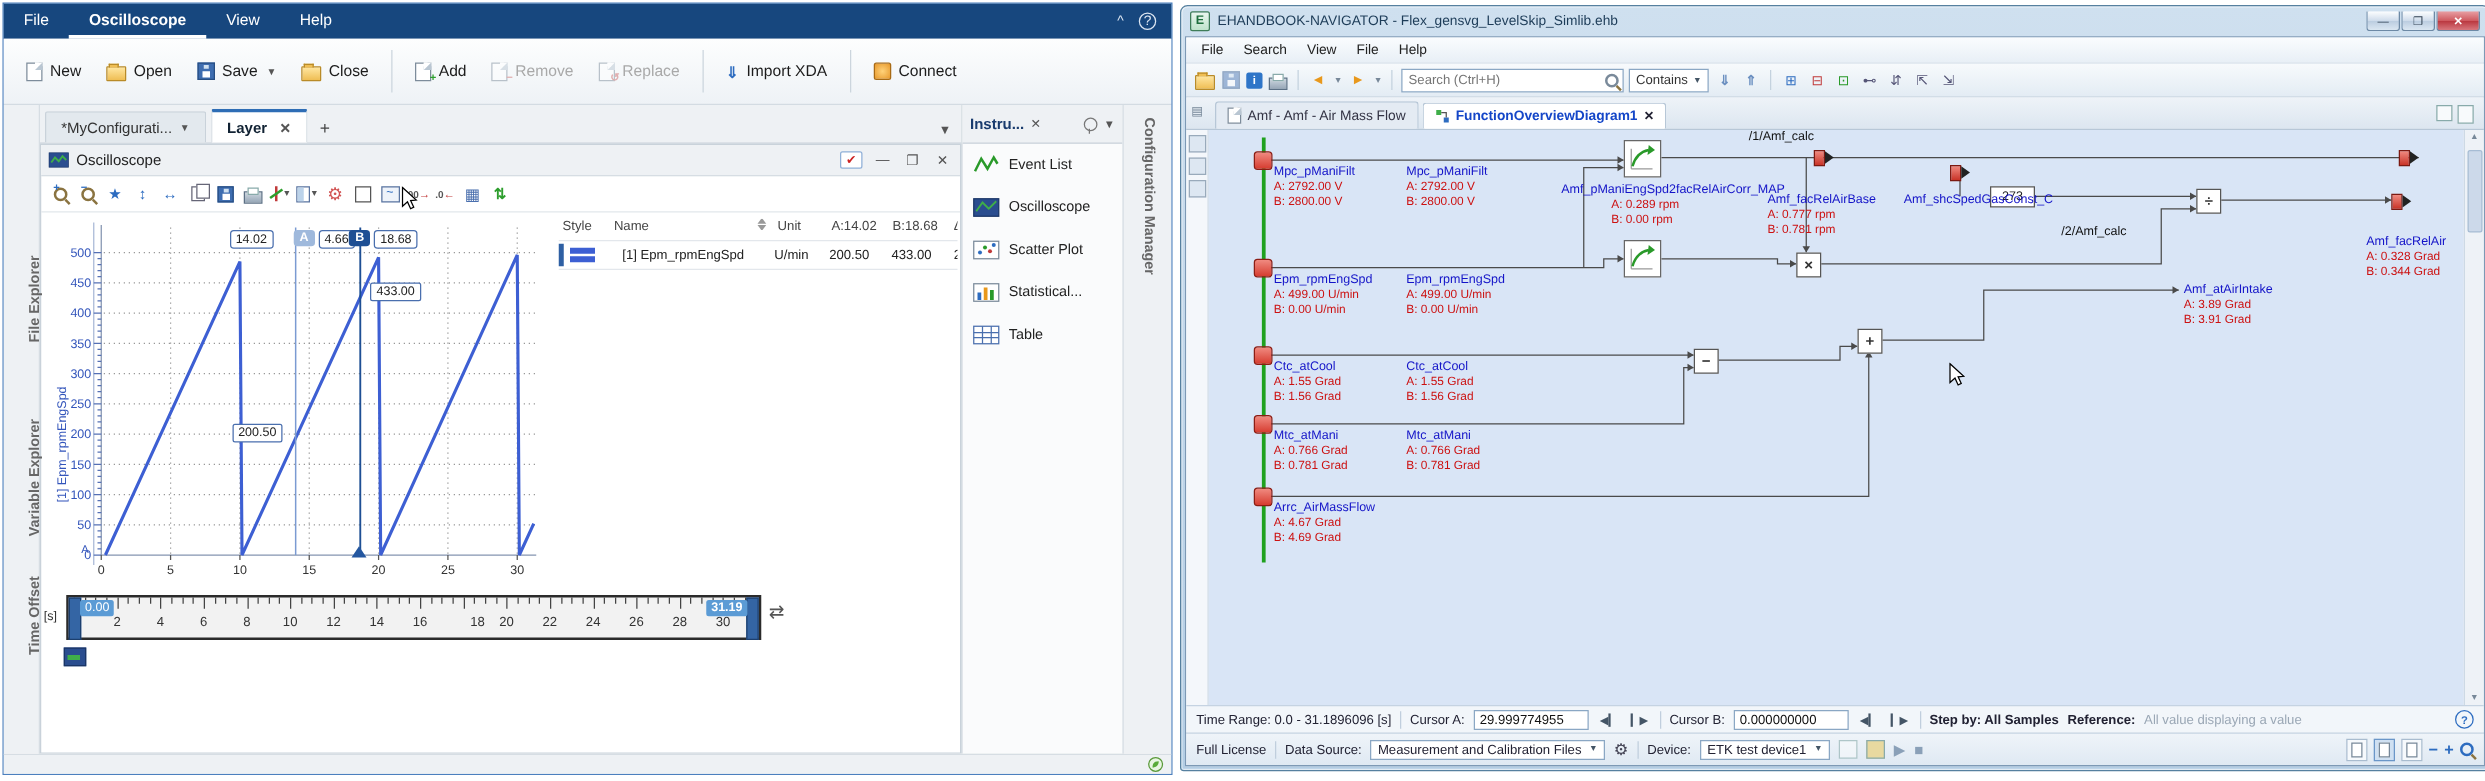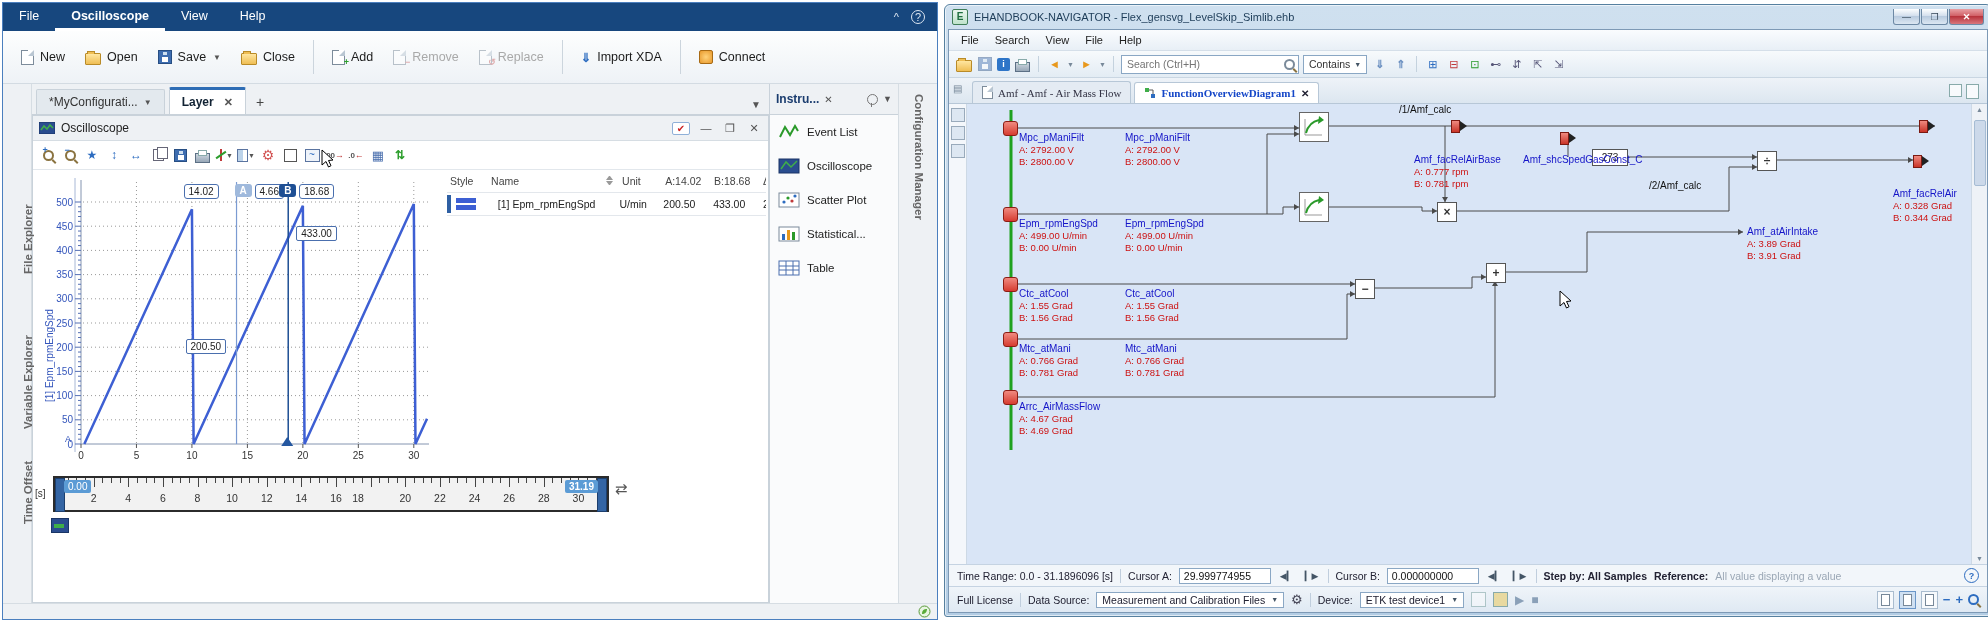--- a/index.html
+++ b/index.html
@@ -132,21 +132,21 @@
   .rw-mi{padding:2px 8px;font-size:11px;color:#222;}
   .rw-toolbar{height:26px;background:linear-gradient(#f7fafc,#e3ecf4);border-bottom:1px solid #c9d6e2;display:flex;align-items:center;gap:4px;padding:0 6px;flex:0 0 auto;}
   .rti{width:17px;height:17px;display:inline-flex;align-items:center;justify-content:center;font-size:11px;color:#557;position:relative;}
   .rsep{width:1px;height:16px;background:#c4d2de;margin:0 3px;}
   .searchbox{display:flex;align-items:center;border:1px solid #8aa7c4;background:#fff;height:17px;width:170px;padding:0 3px;}
   .searchbox input{border:none;outline:none;flex:1;font-size:10.5px;font-family:"Liberation Sans",sans-serif;color:#555;background:transparent;}
   .dropbox{display:flex;align-items:center;gap:4px;border:1px solid #8aa7c4;background:#fff;height:17px;padding:0 5px;font-size:10.5px;color:#333;}
   .dropbox .caret,{font-size:7px;color:#456;}
   .rw-tabrow{height:25px;background:linear-gradient(#eef3f8,#dce6f0);border-bottom:1px solid #b7c7d7;display:flex;align-items:flex-end;padding:0 2px;flex:0 0 auto;}
   .rtab{display:flex;align-items:center;gap:5px;padding:4px 9px;font-size:11px;color:#334;background:#e4ebf3;
-        border:1px solid #b7c7d7;border-bottom:none;border-radius:3px 3px 0 0;margin-left:3px;font-family:Liberation Serif, serif;}
+        border:1px solid #b7c7d7;border-bottom:none;border-radius:3px 3px 0 0;margin-left:3px;}
   .rtab.active{background:#fff;color:#1446c8;font-weight:bold;}
   .rtab .tclose{color:#223;font-weight:bold;font-size:10px;}
   .rw-corner{width:14px;height:18px;margin:0 2px 2px 2px;color:#789;font-size:10px;}
   .rw-tabrow-right{margin-left:auto;display:flex;gap:4px;padding:0 6px 4px 0;}
   .minisq{width:11px;height:11px;border:1px solid #8aa;background:#f8fafc;}
   .rw-content{flex:1;display:flex;min-height:0;}
   .rw-gutter{width:17px;background:#f4f7fb;border-right:1px solid #cdd9e5;display:flex;flex-direction:column;align-items:center;gap:4px;padding-top:4px;flex:0 0 auto;}
   .gut-ic{width:12px;height:12px;border:1px solid #9ab;background:#dde7f2;}
   .rw-canvas{flex:1;position:relative;background:#d9e5f6;overflow:hidden;}
   .rw-scroll{width:15px;background:#eef2f7;border-left:1px solid #cdd9e5;position:relative;flex:0 0 auto;}
@@ -514,21 +514,21 @@
               <div class="stick" style="left: 532.054px; height: 5px;"></div>
               <div class="stick" style="left: 540.71px; height: 5px;"></div>
               <div class="sticklbl" style="left: 38.6265px;">2</div>
               <div class="sticklbl" style="left: 73.253px;">4</div>
               <div class="sticklbl" style="left: 107.879px;">6</div>
               <div class="sticklbl" style="left: 142.506px;">8</div>
               <div class="sticklbl" style="left: 177.132px;">10</div>
               <div class="sticklbl" style="left: 211.759px;">12</div>
               <div class="sticklbl" style="left: 246.385px;">14</div>
               <div class="sticklbl" style="left: 281.012px;">16</div>
-              <div class="sticklbl" style="left: 303px;">18</div>
+              <div class="sticklbl" style="left: 327px;">18</div>
               <div class="sticklbl" style="left: 350.265px;">20</div>
               <div class="sticklbl" style="left: 384.891px;">22</div>
               <div class="sticklbl" style="left: 419.518px; text-align: center;">24</div>
               <div class="sticklbl" style="left: 454.144px;">26</div>
               <div class="sticklbl" style="left: 488.771px;">28</div>
               <div class="sticklbl" style="left: 523.397px;">30</div>
               <div class="shandle" style="left: 0px;"></div>
               <div class="shandle" style="right: 0px;"></div>
               <div class="schip" style="left: 9px;">0.00</div>
               <div class="schip" style="right: 9px; font-weight: bold;">31.19</div>
@@ -828,20 +828,25 @@
             <div class="sig" style="left: 158px; top: 184px;">
               <div class="sname">Ctc_atCool</div>
               <div class="sval">A: 1.55 Grad</div>
               <div class="sval">B: 1.56 Grad</div>
             </div>
             <div class="sig" style="left: 158px; top: 239px;">
               <div class="sname">Mtc_atMani</div>
               <div class="sval">A: 0.766 Grad</div>
               <div class="sval">B: 0.781 Grad</div>
             </div>
+            <div class="sig" style="left: 282px; top: 42px;">
+              <div class="sname">Amf_pManiEngSpd2facRelAirCorr_MAP</div>
+              <div class="sval" style="margin-left: 40px;">A: 0.289 rpm</div>
+              <div class="sval" style="margin-left: 40px;">B: 0.00 rpm</div>
+            </div>
             <div class="sig" style="left: 447px; top: 50px;">
               <div class="sname">Amf_facRelAirBase</div>
               <div class="sval">A: 0.777 rpm</div>
               <div class="sval">B: 0.781 rpm</div>
             </div>
             <div class="sig" style="left: 556px; top: 50px;">
               <div class="sname">Amf_shcSpedGasConst_C</div>
             </div>
             <div class="sig" style="left: 780px; top: 122px;">
               <div class="sname">Amf_atAirIntake</div>

